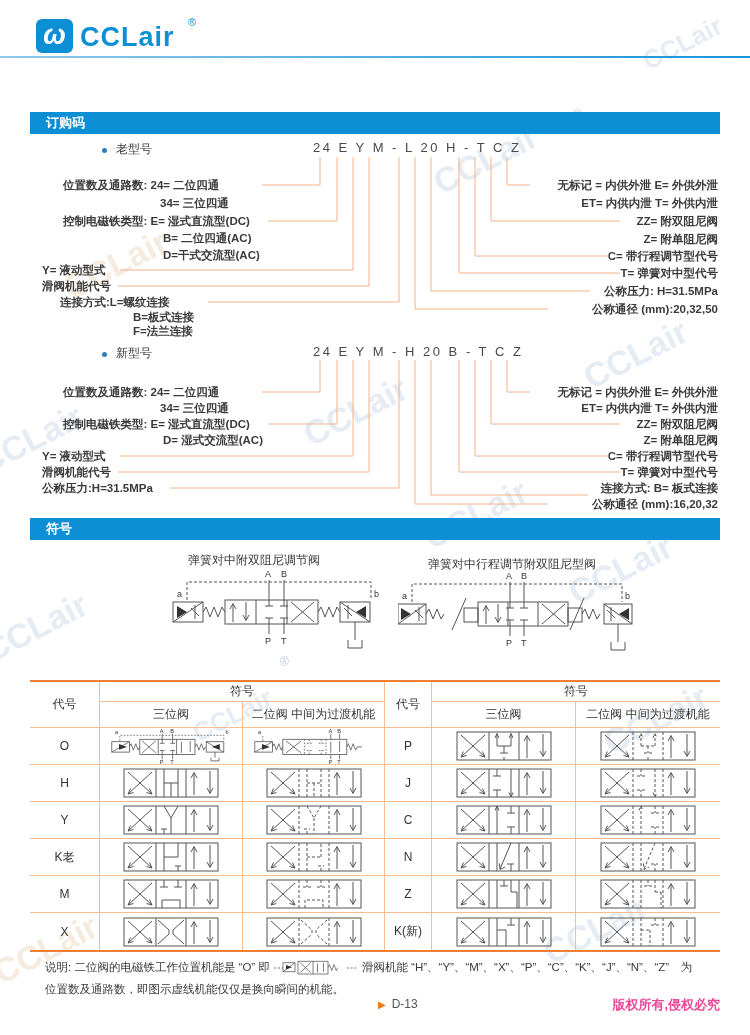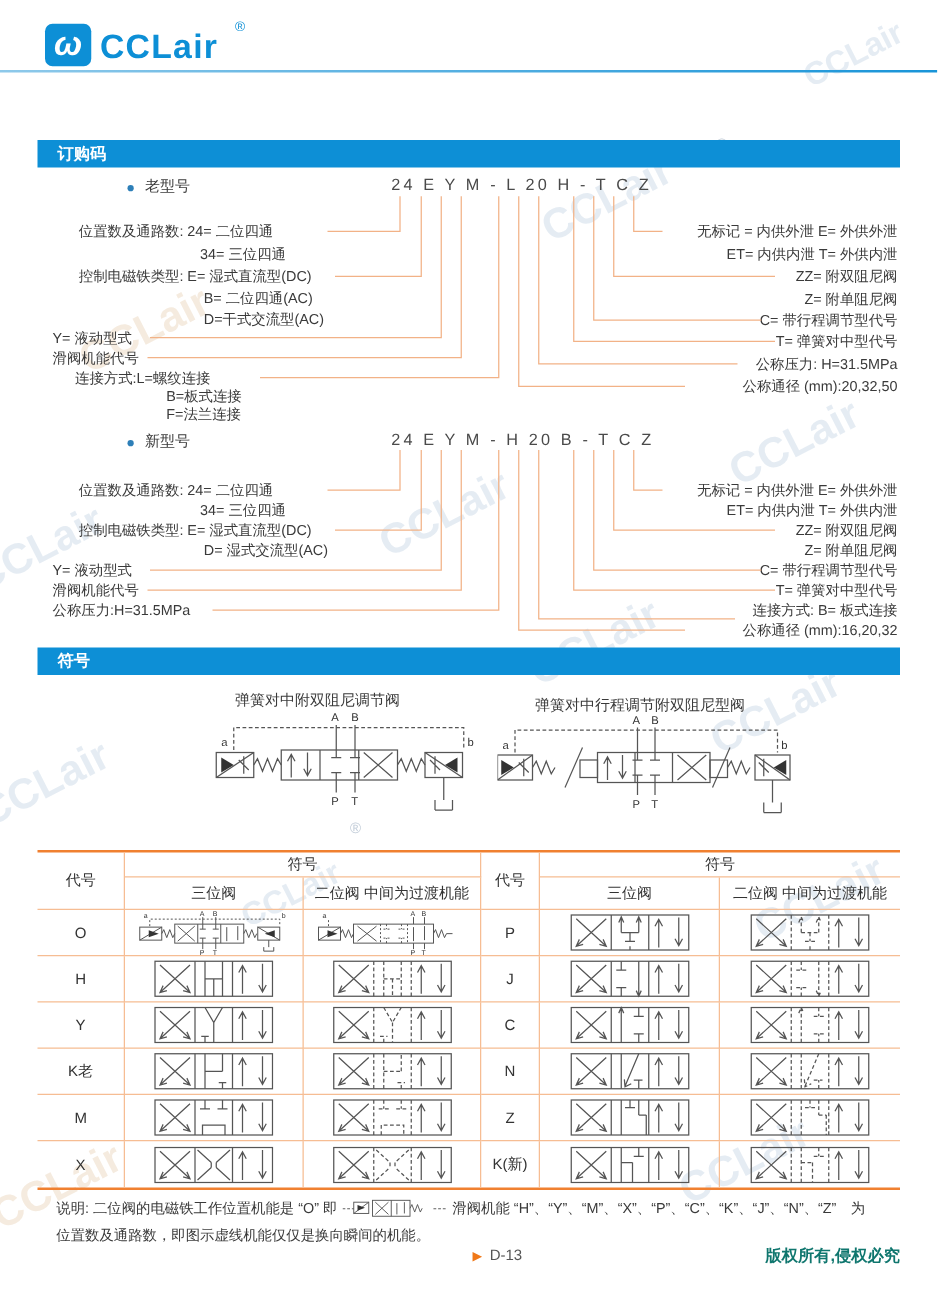--- a/index.html
+++ b/index.html
@@ -20,21 +20,21 @@
   .tagline{position:absolute;right:30px;top:33px;font-size:14px;font-weight:bold;color:#ee7800;}
   .toprule{position:absolute;left:0;top:56px;width:750px;height:2px;
            background:linear-gradient(to right,#8ec9ea,#1894d8);}
   
   .secbar{position:absolute;left:30px;width:690px;height:22px;background:#0d8fd6;color:#fff;
           font-size:13px;font-weight:bold;line-height:22px;padding-left:16px;box-sizing:border-box;}
   
   .bullet{position:absolute;width:5px;height:5px;border-radius:50%;background:#2d7fb8;}
   .blabel{position:absolute;font-size:12px;color:#3a3a3a;}
   .code{position:absolute;font-size:13px;color:#4a4a4a;letter-spacing:2.5px;white-space:nowrap;}
-  .lbl{position:absolute;font-size:11.5px;color:#3a3a3a;white-space:nowrap;}
+  .lbl{position:absolute;font-size:11.5px;color:#3a3a3a;white-space:nowrap;font-weight:bold;}
   .rlab{right:32px;text-align:center;}
   .leaders{position:absolute;left:0;top:0;pointer-events:none;}
   .leaders polyline{fill:none;stroke:#f2b287;stroke-width:1;}
   
   .symtitle{position:absolute;font-size:12px;color:#3a3a3a;white-space:nowrap;}
   .symsvg{position:absolute;}
   
   .spool{position:absolute;left:30px;top:680px;width:690px;height:268px;display:grid;
          grid-template-columns:70px 143px 142px 47px 144px 144px;
          grid-template-rows:20px 26px repeat(6,37px);
@@ -44,21 +44,21 @@
   .vsym{display:block;}
   .vsym .vfr{fill:none;stroke:#555;}
   .vsym .vdiv{stroke:#555;}
   .vsym.dash .vdiv{stroke-dasharray:3 2;}
   .vsym.dash use.mid{stroke-dasharray:3 2;}
   
   .footnote{position:absolute;left:45px;top:956px;width:670px;font-size:11.5px;color:#3a3a3a;line-height:22px;}
   .footnote svg{vertical-align:middle;margin:0 4px;}
   .pagemark{position:absolute;left:378px;top:997px;font-size:12px;color:#555;}
   .pagemark .tri{color:#f07818;font-size:10px;margin-right:6px;}
-  .copyright{position:absolute;right:30px;top:996px;font-size:13px;font-weight:bold;color:#0f766e;}
+  .copyright{position:absolute;right:30px;top:996px;font-size:13px;font-weight:bold;color:#ec4899;}
 </style>
 </head>
 <body>
 
 <div id="page">
 
   <svg width="0" height="0" style="position:absolute" aria-hidden="true">
     <defs>
       <g id="xbox" stroke="#555" fill="none" stroke-width="1">
         <path d="M5,4 L29,26 M23.5,24.5 L29,26 L26.5,20.5 M29,4 L5,26 M10.5,24.5 L5,26 L7.5,20.5"></path>

